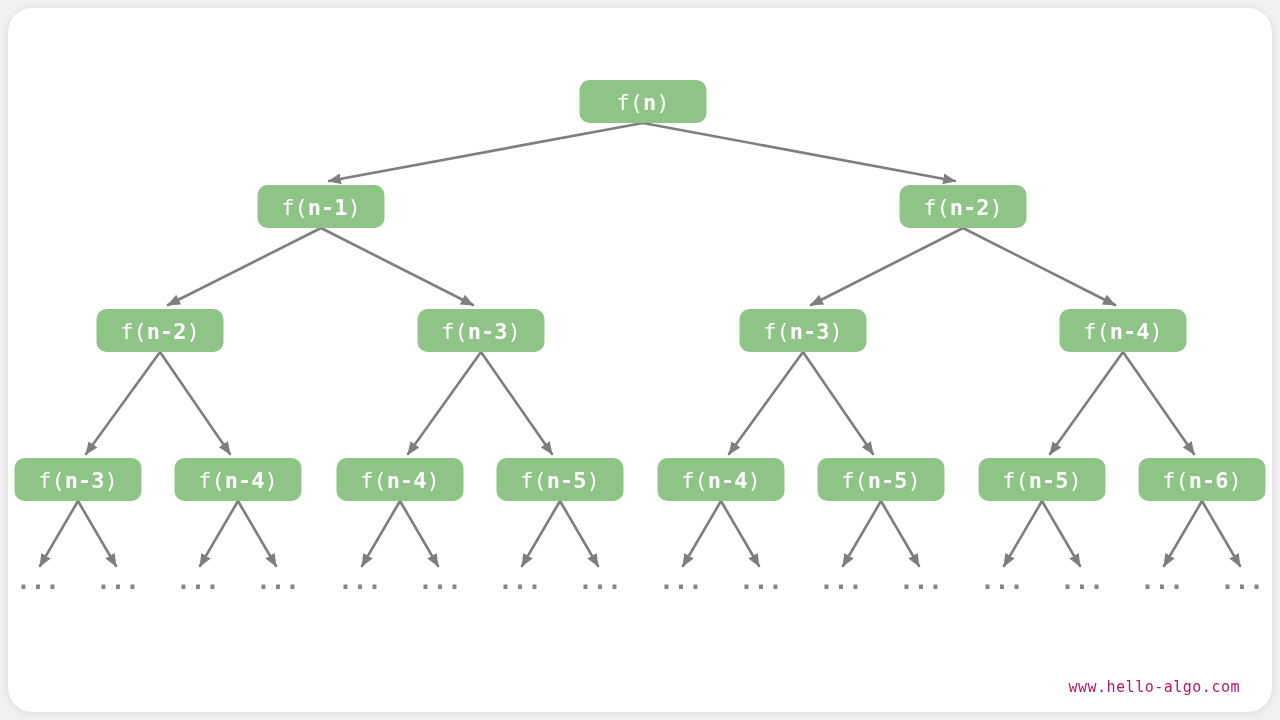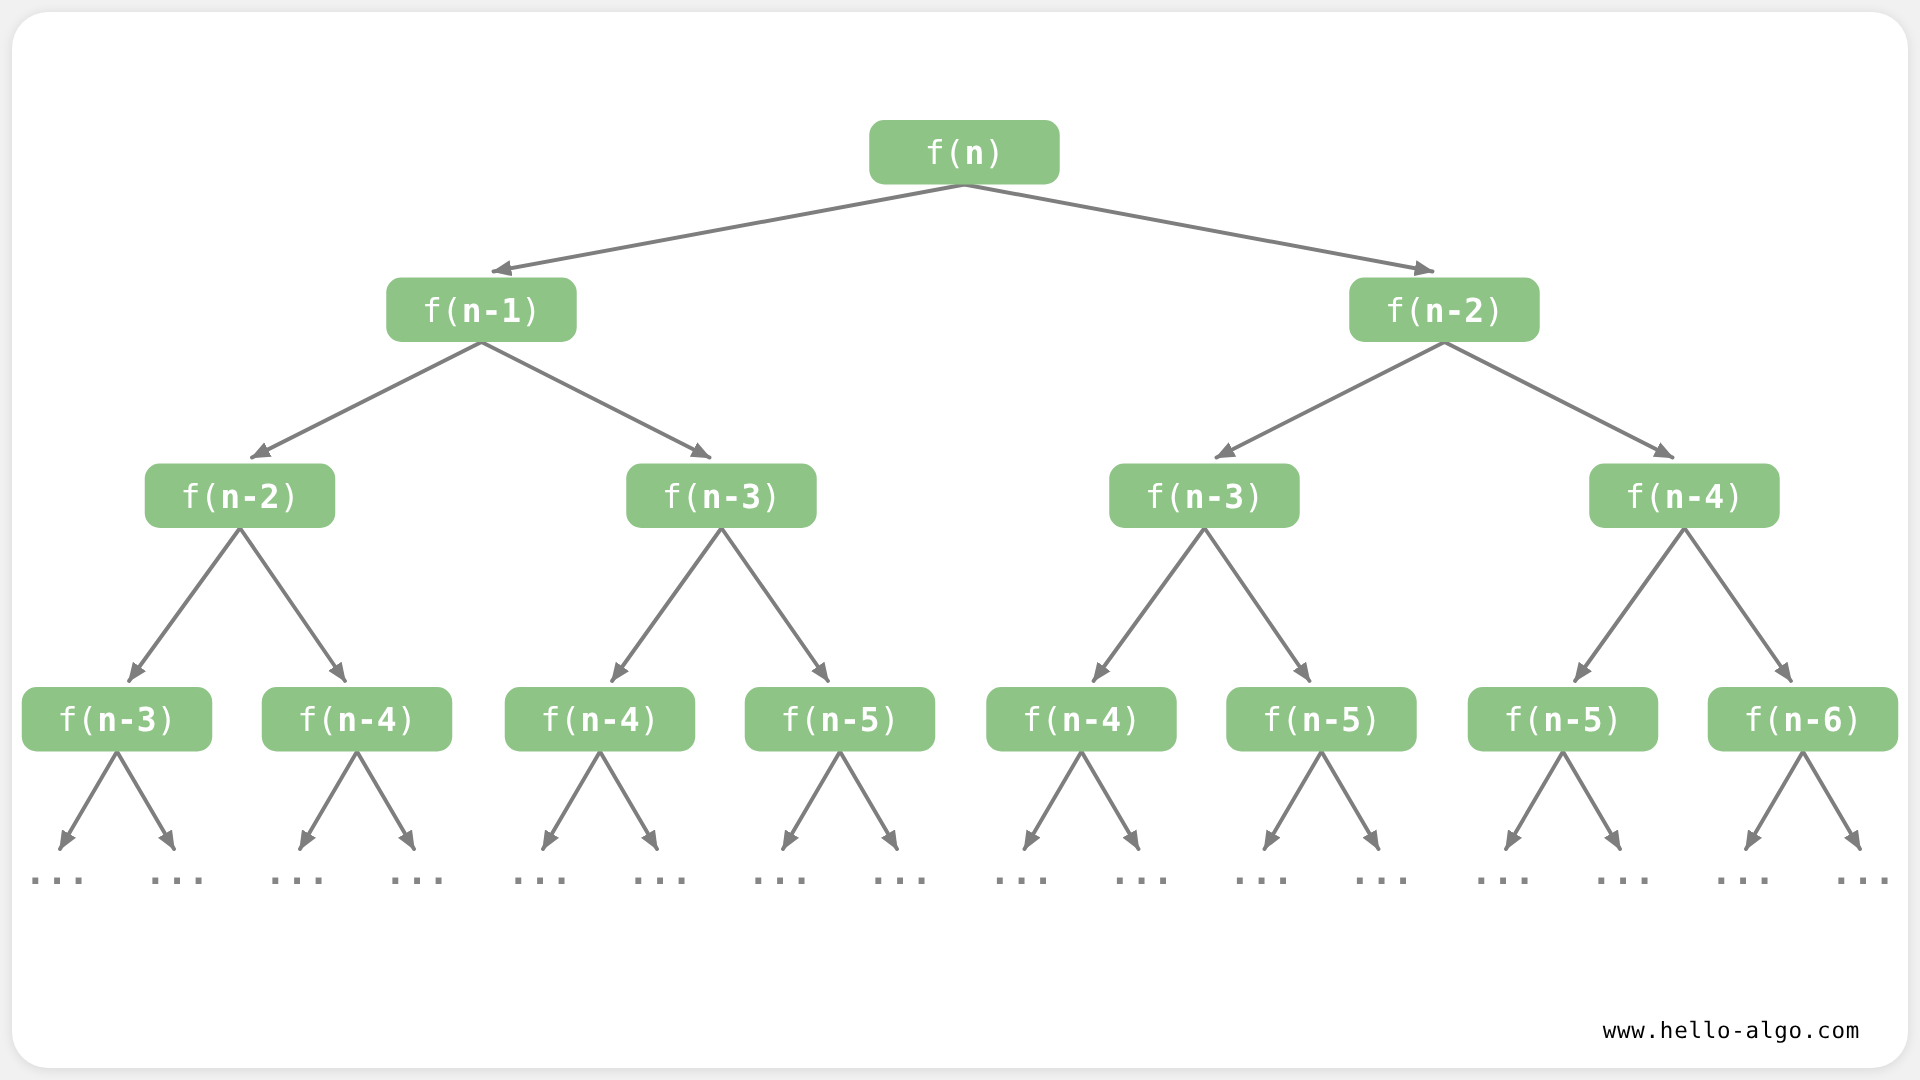--- a/index.html
+++ b/index.html
@@ -42,21 +42,21 @@
     font-family: "DejaVu Sans Mono", "Liberation Mono", monospace;
     font-size: 24px;
     font-weight: bold;
   }
   .watermark {
     position: absolute;
     right: 40px;
     bottom: 24px;
     font-family: "DejaVu Sans Mono", "Liberation Mono", monospace;
     font-size: 15px;
-    color: #000000;
+    color: #be185d;
     letter-spacing: 0.5px;
   }
 </style>
 </head>
 <body>
 
 <div class="page">
   <div class="card"></div>
   <svg class="tree" viewBox="0 0 1280 720" xmlns="http://www.w3.org/2000/svg">
       <defs>

